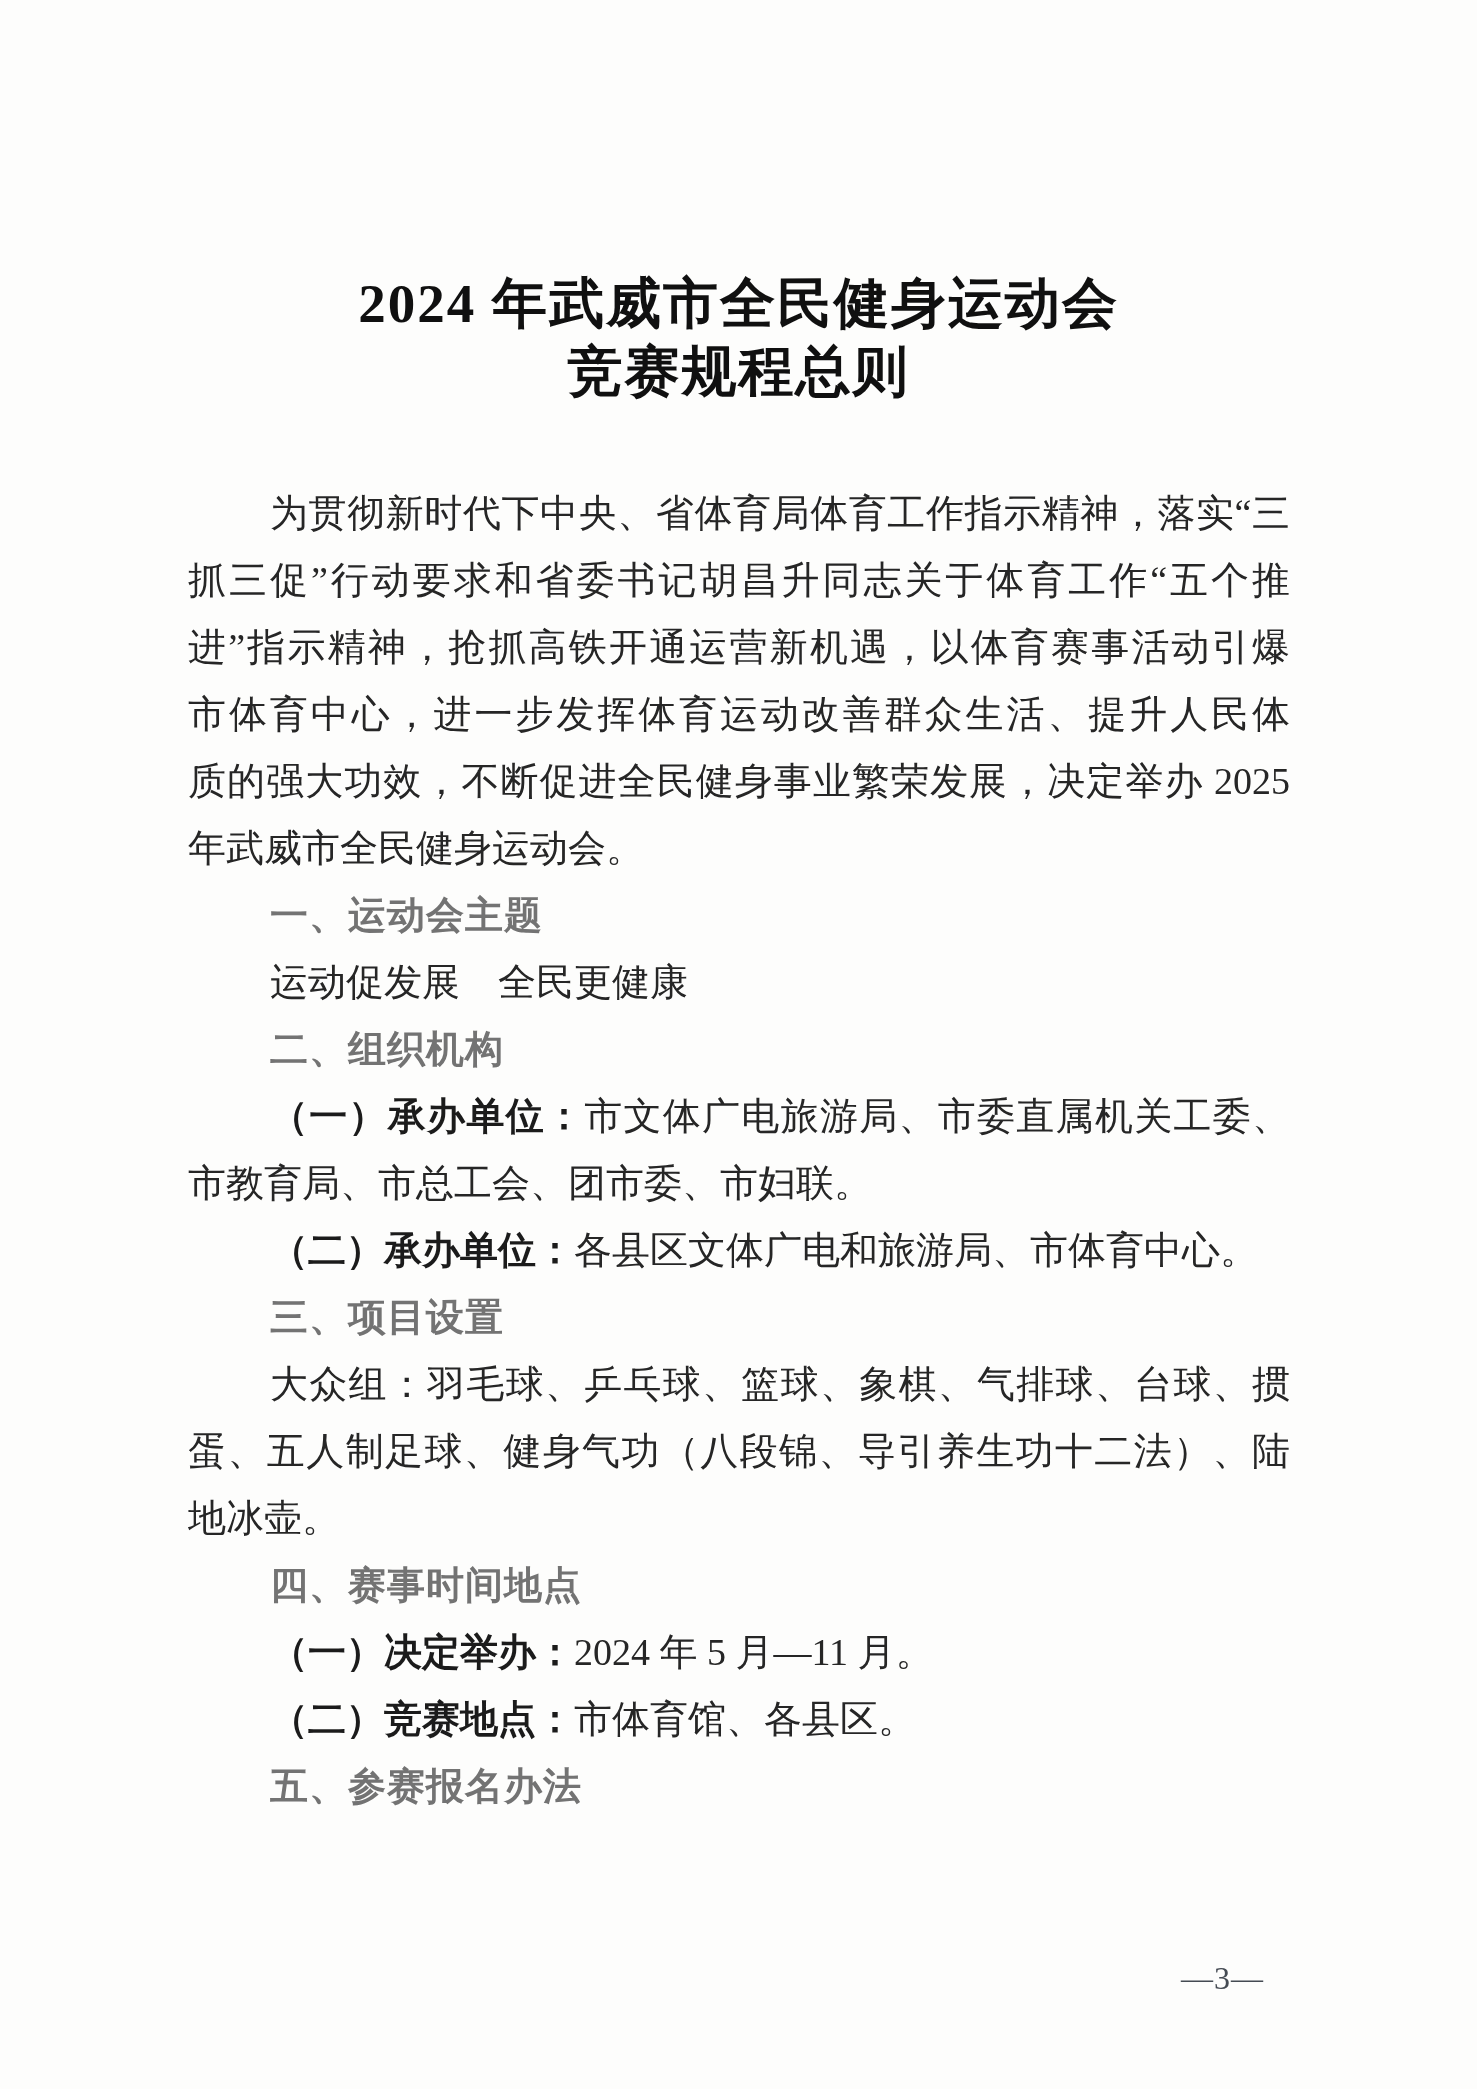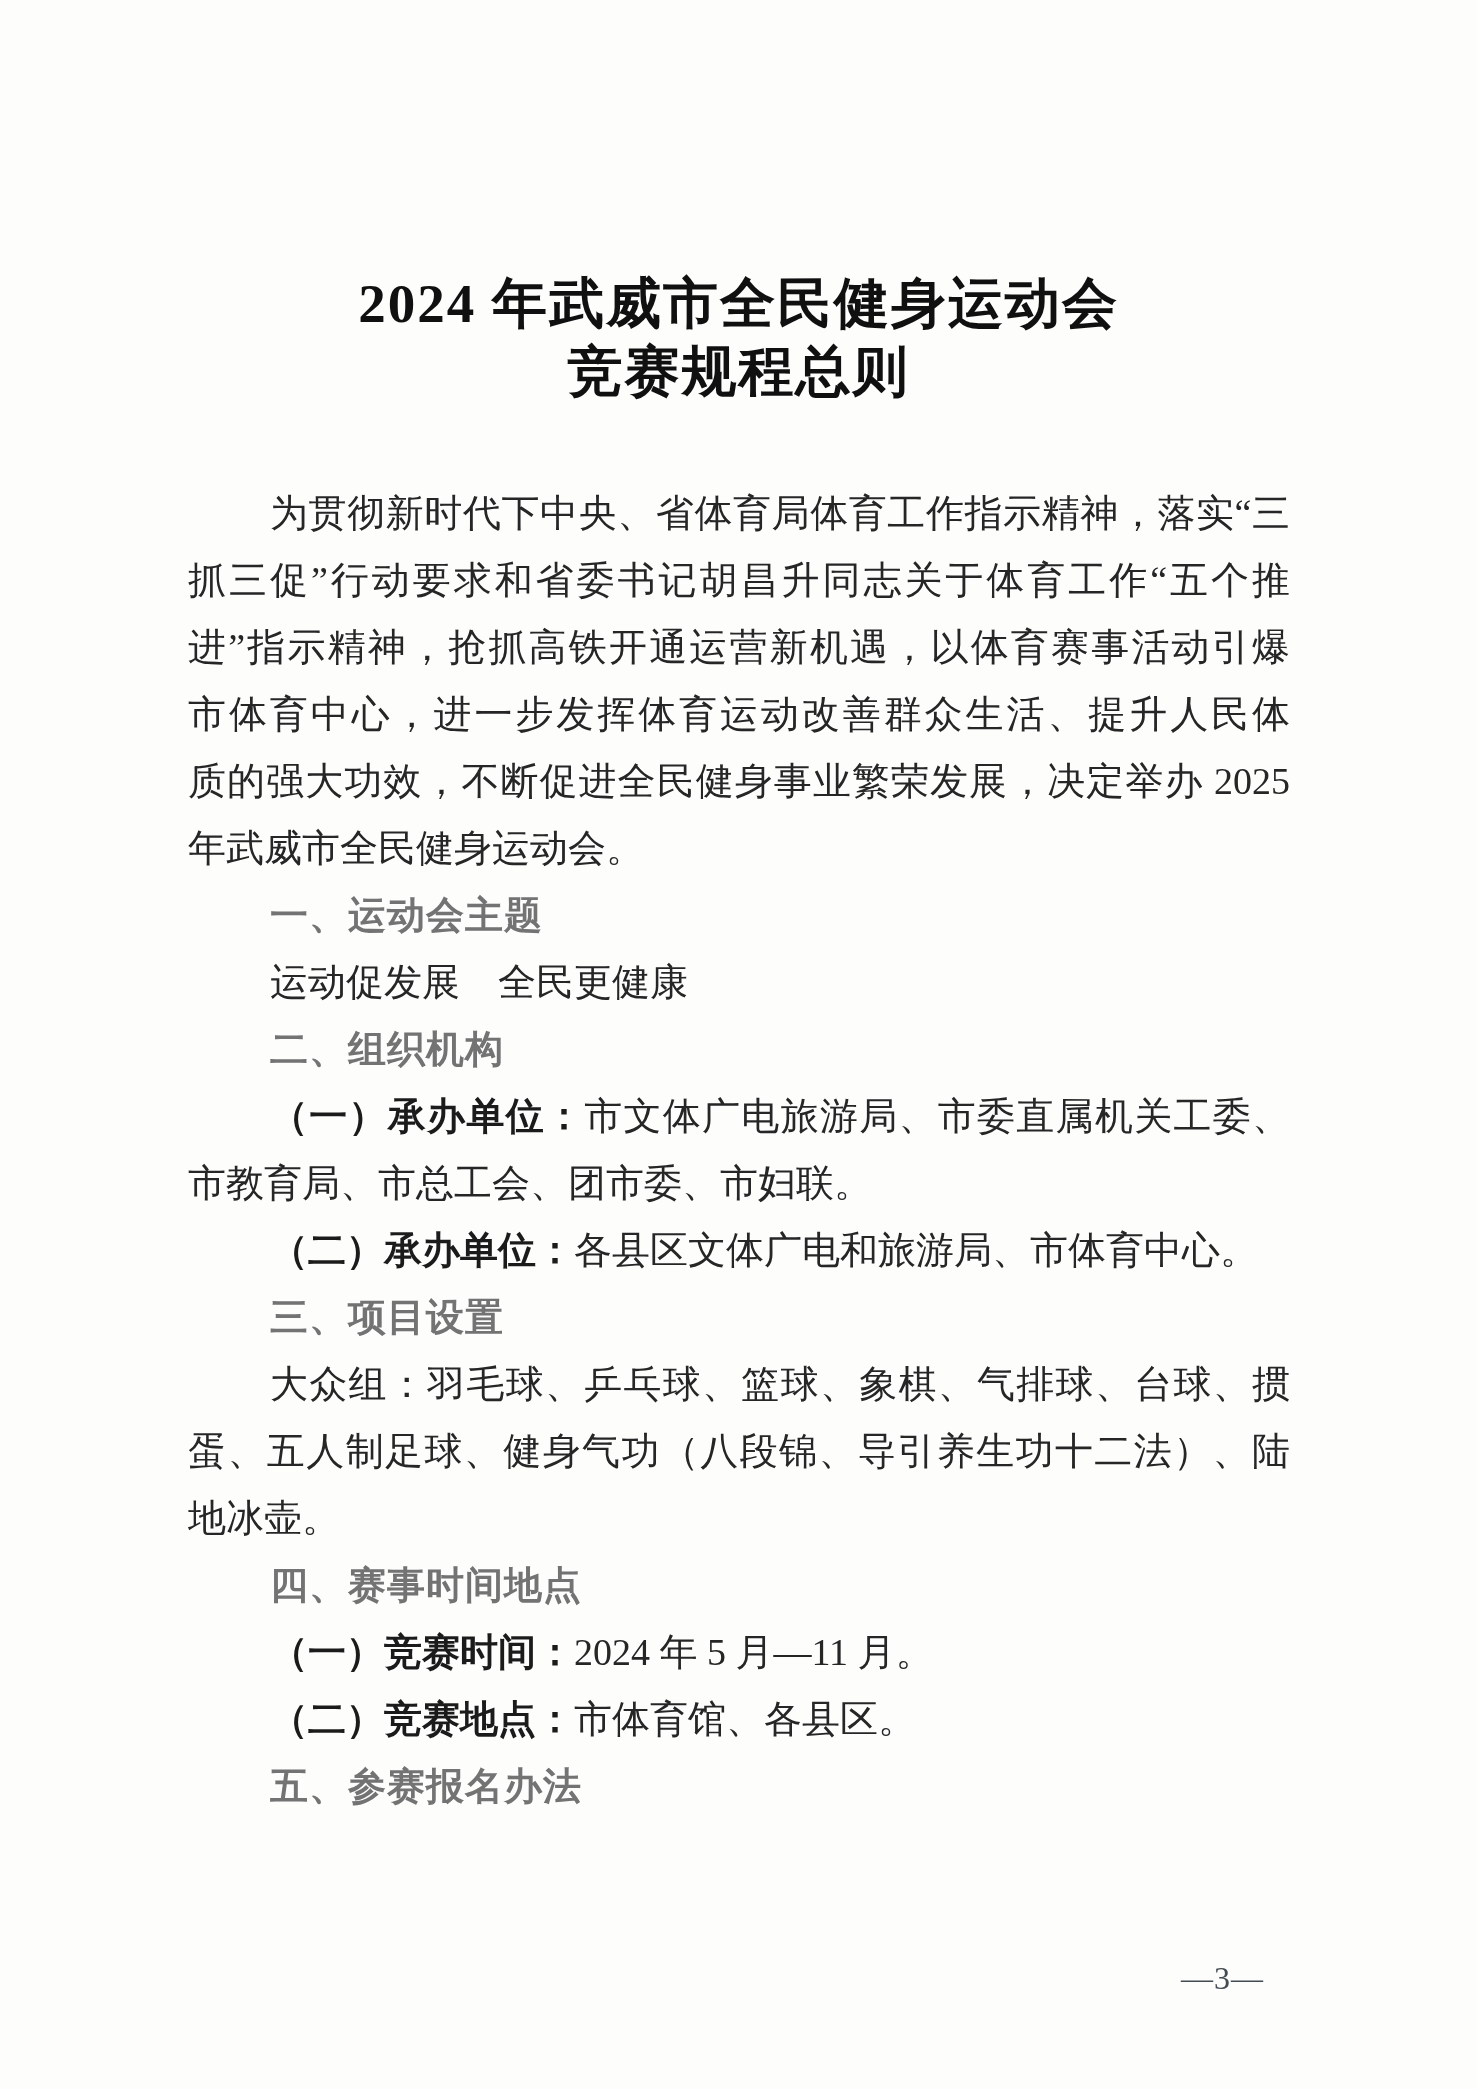--- a/index.html
+++ b/index.html
@@ -96,20 +96,20 @@
       <div class="line body indent">运动促发展　全民更健康</div>
       <div class="line heading indent">二、组织机构</div>
       <div class="line body indent fill"><span class="label">（一）承办单位：</span>市文体广电旅游局、市委直属机关工委、</div>
       <div class="line body">市教育局、市总工会、团市委、市妇联。</div>
       <div class="line body indent"><span class="label">（二）承办单位：</span>各县区文体广电和旅游局、市体育中心。</div>
       <div class="line heading indent">三、项目设置</div>
       <div class="line body indent fill">大众组：羽毛球、乒乓球、篮球、象棋、气排球、台球、掼</div>
       <div class="line body fill">蛋、五人制足球、健身气功（八段锦、导引养生功十二法）、陆</div>
       <div class="line body">地冰壶。</div>
       <div class="line heading indent">四、赛事时间地点</div>
-      <div class="line body indent"><span class="label">（一）竞赛时间：</span>2024 年 5 月—11 月。</div>
+      <div class="line body indent"><span class="label">（一）决定举办：</span>2024 年 5 月—11 月。</div>
       <div class="line body indent"><span class="label">（二）竞赛地点：</span>市体育馆、各县区。</div>
       <div class="line heading indent">五、参赛报名办法</div>
     </div>
 
   <div class="page-num">—3—</div>
 
 </div>
 
 </body></html>

